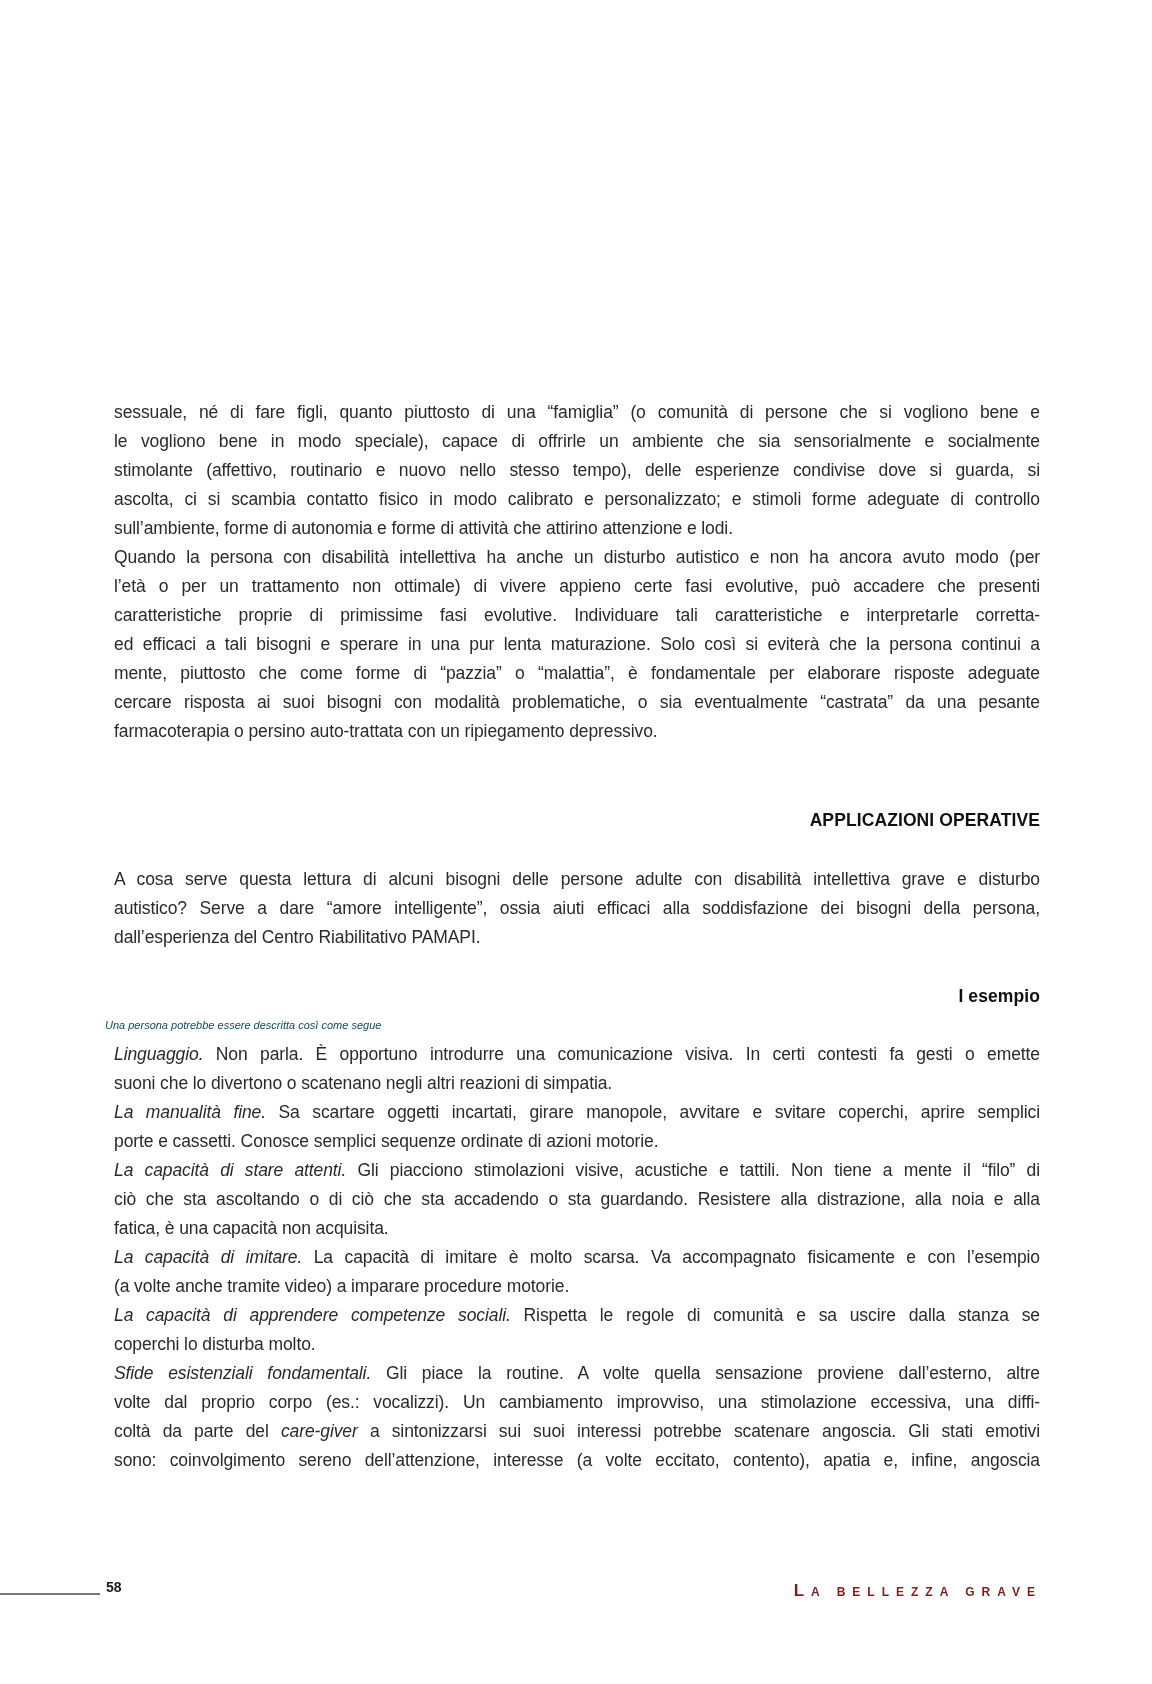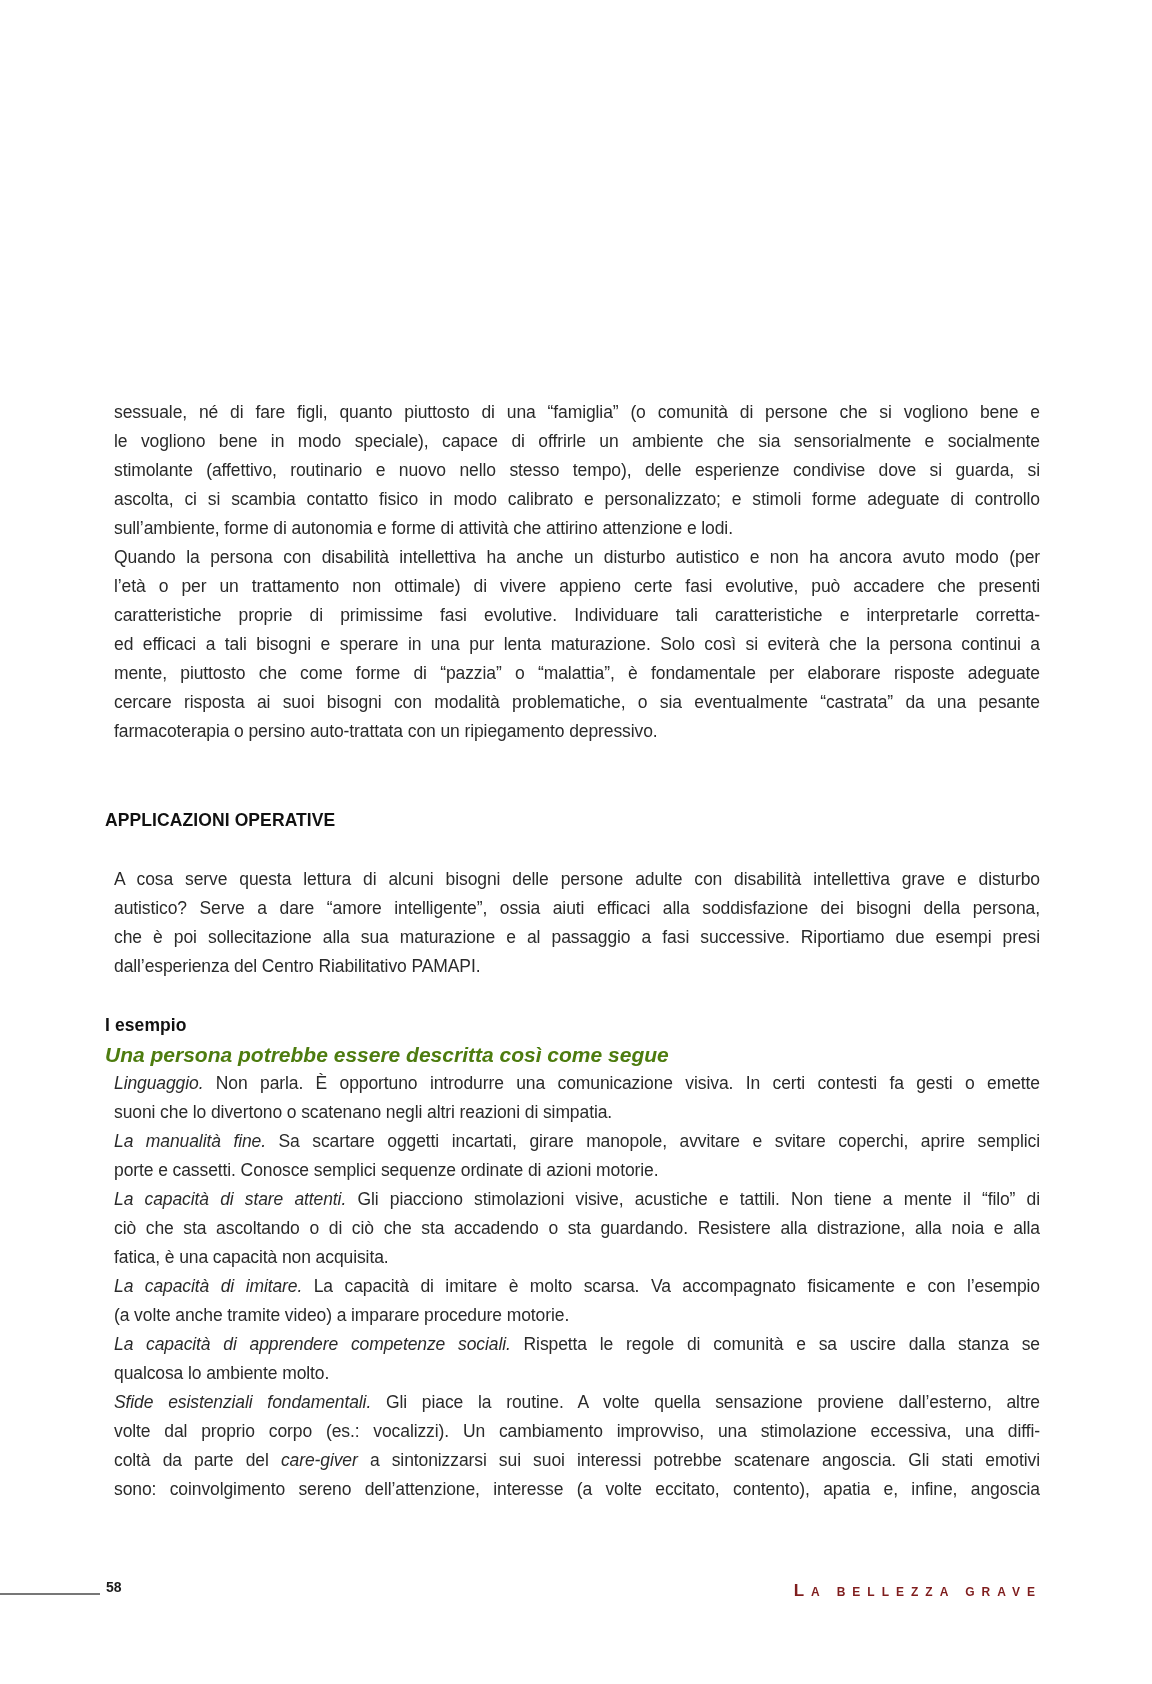--- a/index.html
+++ b/index.html
@@ -36,26 +36,27 @@
     .line.last {
       text-align-last: left;
     }
     .line em { font-style: italic; }
     .heading {
       font-size: 17.5px;
       font-weight: bold;
       color: #111;
       line-height: 29px;
       letter-spacing: 0.1px;
+      text-align: right;
     }
     .subheading {
-      font-size: 21px;
-      font-weight: bold;
+      font-size: 11px;
+      font-weight: normal;
       font-style: italic;
-      color: #4d7c0f;
+      color: #0c4a6e;
       line-height: 29px;
     }
     .gap-section-1 { height: 60px; }
     .gap-section-2 { height: 30px; }
     .gap-section-3 { height: 30px; }
 
     .footer-rule {
       position: absolute;
       left: 0;
       top: 1593px;
@@ -107,21 +108,20 @@
         <div class="line">cercare risposta ai suoi bisogni con modalità problematiche, o sia eventualmente “castrata” da una pesante</div>
         <div class="line last">farmacoterapia o persino auto-trattata con un ripiegamento depressivo.</div>
       </div>
     </div>
   <div class="gap-section-1"></div>
   <div class="heading">APPLICAZIONI OPERATIVE</div>
   <div class="gap-section-2"></div>
   <div id="section-para">
       <div class="line">A cosa serve questa lettura di alcuni bisogni delle persone adulte con disabilità intellettiva grave e disturbo</div>
       <div class="line">autistico? Serve a dare “amore intelligente”, ossia aiuti efficaci alla soddisfazione dei bisogni della persona,</div>
-      <div class="line">che è poi sollecitazione alla sua maturazione e al passaggio a fasi successive. Riportiamo due esempi presi</div>
       <div class="line last">dall’esperienza del Centro Riabilitativo PAMAPI.</div>
     </div>
   <div class="gap-section-3"></div>
   <div class="heading">I esempio</div>
   <div class="subheading">Una persona potrebbe essere descritta così come segue</div>
   <div id="example-items">
       <div>
         <div class="line"><em>Linguaggio.</em> Non parla. È opportuno introdurre una comunicazione visiva. In certi contesti fa gesti o emette</div>
         <div class="line last">suoni che lo divertono o scatenano negli altri reazioni di simpatia.</div>
       </div>
@@ -133,21 +133,21 @@
         <div class="line"><em>La capacità di stare attenti.</em> Gli piacciono stimolazioni visive, acustiche e tattili. Non tiene a mente il “filo” di</div>
         <div class="line">ciò che sta ascoltando o di ciò che sta accadendo o sta guardando. Resistere alla distrazione, alla noia e alla</div>
         <div class="line last">fatica, è una capacità non acquisita.</div>
       </div>
       <div>
         <div class="line"><em>La capacità di imitare.</em> La capacità di imitare è molto scarsa. Va accompagnato fisicamente e con l’esempio</div>
         <div class="line last">(a volte anche tramite video) a imparare procedure motorie.</div>
       </div>
       <div>
         <div class="line"><em>La capacità di apprendere competenze sociali.</em> Rispetta le regole di comunità e sa uscire dalla stanza se</div>
-        <div class="line last">qualcosa lo ambiente molto.</div>
+        <div class="line last">coperchi lo disturba molto.</div>
       </div>
       <div>
         <div class="line"><em>Sfide esistenziali fondamentali.</em> Gli piace la routine. A volte quella sensazione proviene dall’esterno, altre</div>
         <div class="line">volte dal proprio corpo (es.: vocalizzi). Un cambiamento improvviso, una stimolazione eccessiva, una diffi-</div>
         <div class="line">coltà da parte del <em>care-giver</em> a sintonizzarsi sui suoi interessi potrebbe scatenare angoscia. Gli stati emotivi</div>
         <div class="line">sono: coinvolgimento sereno dell’attenzione, interesse (a volte eccitato, contento), apatia e, infine, angoscia</div>
       </div>
     </div>
 </div>
 

